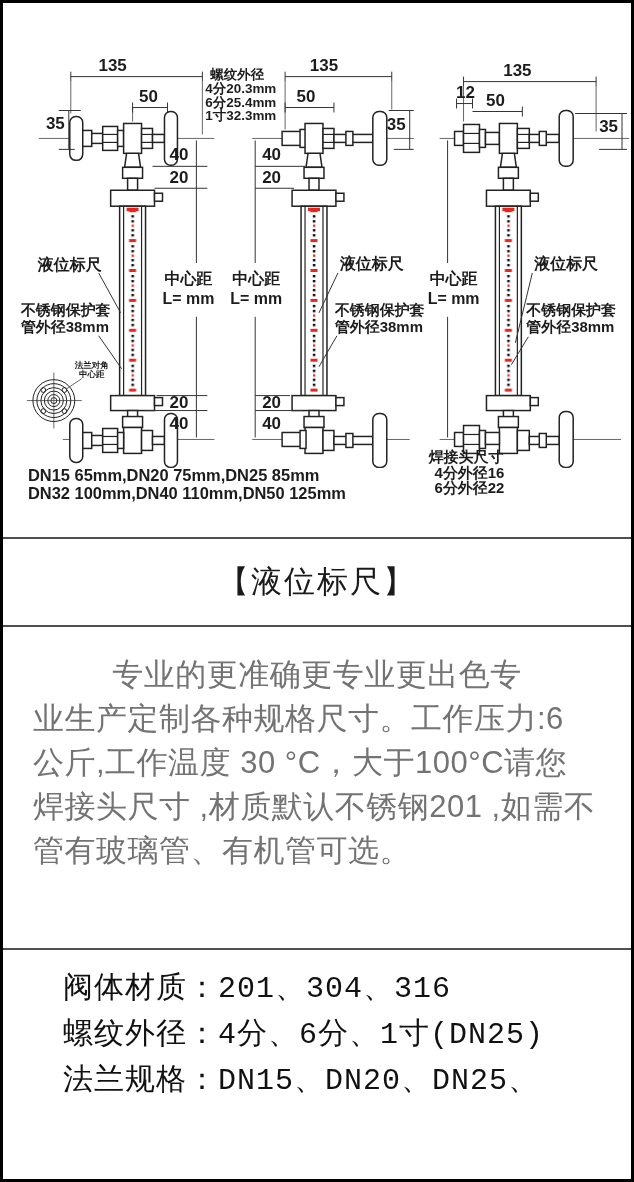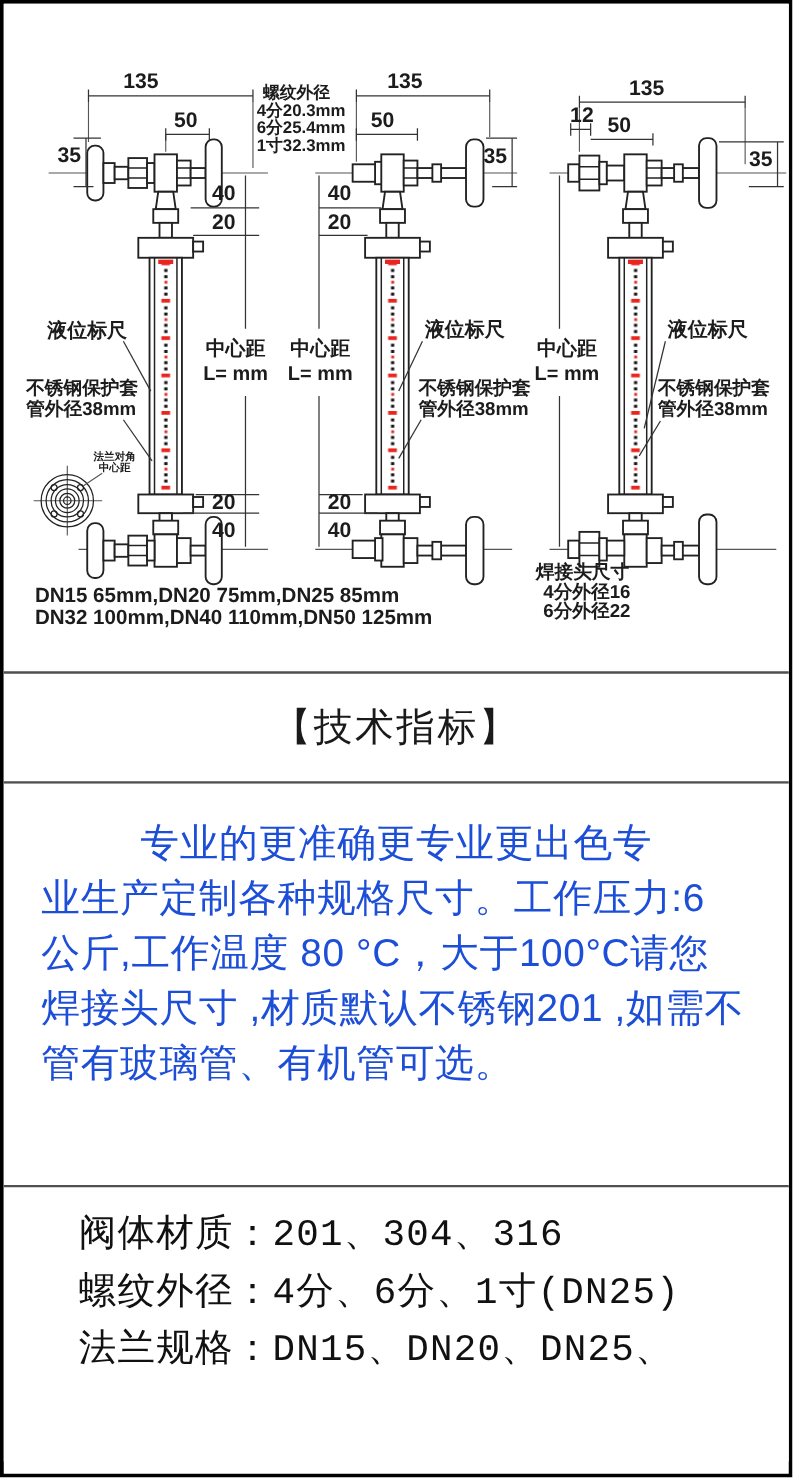--- a/index.html
+++ b/index.html
@@ -4,21 +4,21 @@
 <style>
   html,body{margin:0;padding:0;background:#fff;}
   body{width:634px;height:1182px;font-family:"Liberation Sans",sans-serif;}
   .sheet{width:628px;height:1176px;border:3px solid #000000;background:#fff;}
   .sec{box-sizing:border-box;border-bottom:2px solid #4f4f4f;background:#fff;}
   .sec:last-child{border-bottom:none;font-family:Liberation Mono, monospace;}
   .sec-diagram{height:536px;position:relative;}
   .sec-heading{height:88px;display:flex;align-items:center;justify-content:center;}
   .heading-text{font-size:31px;letter-spacing:2px;color:#1a1a1a;}
   .sec-paragraph{height:323px;padding:26px 30px 0 30px;}
-  .para-line{font-size:31px;line-height:44px;color:#1d4ed8;letter-spacing:0.5px;white-space:nowrap;}
+  .para-line{font-size:31px;line-height:44px;color:#737373;letter-spacing:0.5px;white-space:nowrap;}
   .para-line.first{text-align:center;}
   .sec-specs{height:219px;padding:16px 0 0 60px;}
   .spec-line{font-size:30px;line-height:46px;color:#111;letter-spacing:1px;white-space:nowrap;}
   .spec-line.indent{padding-left:152px;line-height:40px;}
   
   .p{fill:#fff;stroke:#222;stroke-width:1.5;}
   .ln{stroke:#222;stroke-width:1.2;fill:none;}
   .thin{stroke:#555;stroke-width:0.9;fill:none;}
   .dim{stroke:#333;stroke-width:1;fill:none;}
   .ring{fill:none;stroke:#222;stroke-width:1;}
@@ -318,27 +318,27 @@
         <text class="w" x="433" y="476">4分外径16</text>
         <text class="w" x="433" y="491">6分外径22</text>
       </g>
 
       <text class="dn" x="25" y="479">DN15 65mm,DN20 75mm,DN25 85mm</text>
       <text class="dn" x="25" y="497">DN32 100mm,DN40 110mm,DN50 125mm</text>
     </svg>
   </div>
 
   <div class="sec sec-heading">
-    <div class="heading-text">【技术指标】</div>
+    <div class="heading-text">【液位标尺】</div>
   </div>
 
   <div class="sec sec-paragraph">
     <div class="para-line first">专业的更准确更专业更出色专</div>
     <div class="para-line">业生产定制各种规格尺寸。工作压力:6</div>
-    <div class="para-line">公斤,工作温度 80 °C，大于100°C请您</div>
+    <div class="para-line">公斤,工作温度 30 °C，大于100°C请您</div>
     <div class="para-line">焊接头尺寸 ,材质默认不锈钢201 ,如需不</div>
     <div class="para-line">管有玻璃管、有机管可选。</div>
   </div>
 
   <div class="sec sec-specs">
     <div class="spec-line">阀体材质：201、304、316</div>
     <div class="spec-line">螺纹外径：4分、6分、1寸(DN25)</div>
     <div class="spec-line">法兰规格：DN15、DN20、DN25、</div>
   </div>
 

